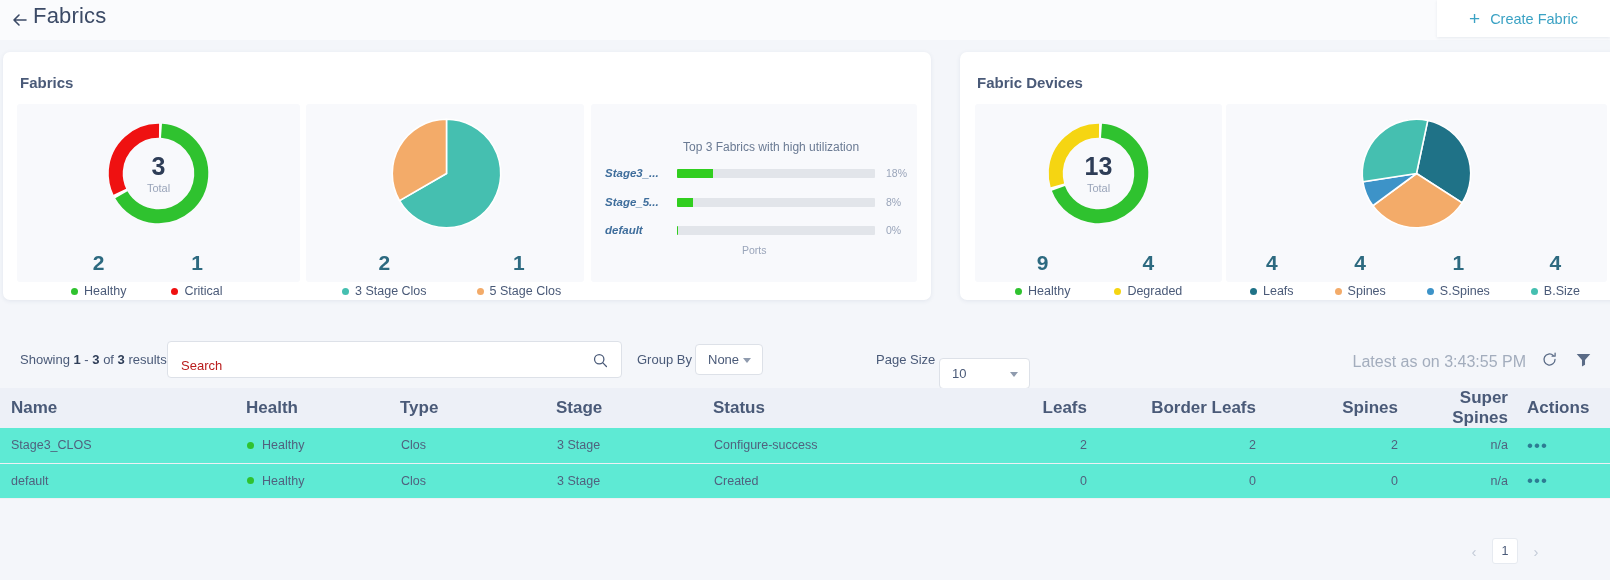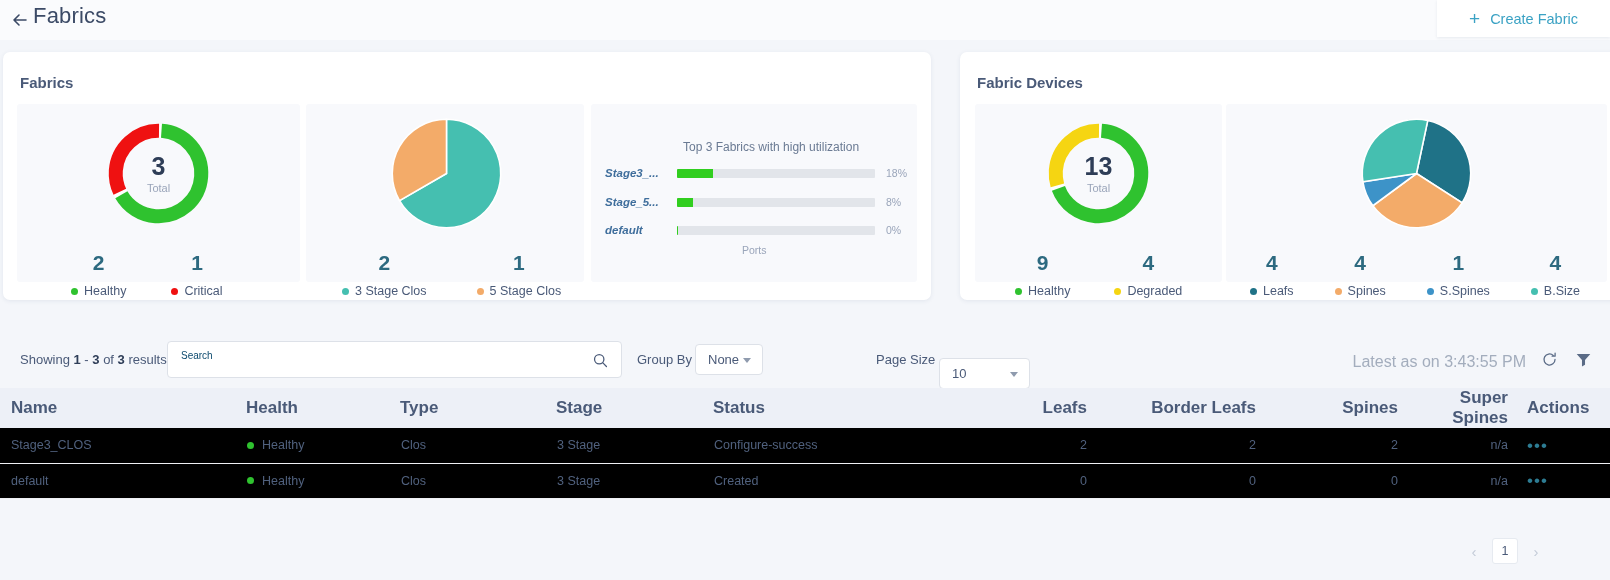--- a/index.html
+++ b/index.html
@@ -96,21 +96,21 @@
   .toolbar { position: absolute; left: 0; top: 336px; width: 1610px; height: 50px; }
   .showing {
     position: absolute; left: 20px; top: 16px; font-size: 13px; color: #4a5a78;
   }
   .showing b { color: #2e3d57; }
   .search-box {
     position: absolute; left: 167px; top: 5px; width: 455px; height: 37px;
     background: #fff; border: 1px solid #dde1e8; border-radius: 4px;
   }
   .search-input {
-    position: absolute; left: 13px; top: 8px; font-size: 10px; color: #0c4a6e;
+    position: absolute; left: 13px; top: 16px; font-size: 13px; color: #b91c1c;
   }
   .search-icon {
     position: absolute; right: 12px; top: 10px; color: #4a5a78;
   }
   .lbl-inline { position: absolute; font-size: 13px; color: #4a5a78; }
   .select {
     position: absolute; background: #fff; border: 1px solid #dde1e8; border-radius: 4px;
     height: 31px; display: flex; align-items: center; cursor: pointer;
   }
   .select .val { font-size: 13px; color: #4a5a78; padding-left: 12px; }
@@ -131,21 +131,21 @@
   
   table.ftable {
     position: absolute; left: 0; top: 388px; width: 1610px;
     border-collapse: collapse; table-layout: fixed;
   }
   table.ftable thead tr { background: #edf0f7; height: 34px; }
   table.ftable th {
     font-size: 17px; color: #4a5a78; font-weight: bold; text-align: left;
     padding: 0 0 0 0; vertical-align: middle;
   }
-  table.ftable tbody tr { height: 35px; background: #000000; border-bottom: 1px solid #eef0f4; }
+  table.ftable tbody tr { height: 35px; background: #5eead4; border-bottom: 1px solid #eef0f4; }
   table.ftable td {
     font-size: 12.5px; color: #50617e; vertical-align: middle;
   }
   .name-cell { color: #3f6e9c; }
   .health-cell { display: flex; align-items: center; gap: 8px; }
   .num { text-align: right; }
   .na { color: #a9b3c3; }
   .dots-btn { color: #2d7c93; font-size: 17px; letter-spacing: 1px; cursor: pointer; line-height: 1;}
 
   

